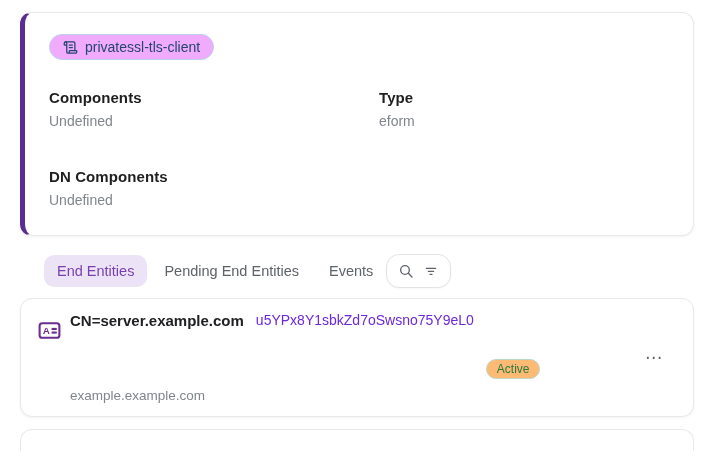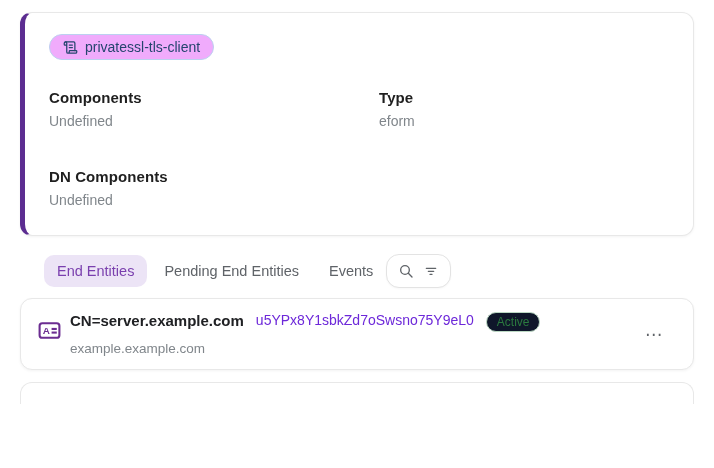--- a/index.html
+++ b/index.html
@@ -57,22 +57,22 @@
     background:#fff; box-shadow:0 1px 3px rgba(0,0,0,0.05);
     padding:13px 28px 13px 16px;
     display:flex; align-items:center;
   }
   .entity-icon { flex:0 0 auto; margin-right:8px; align-self:flex-start; margin-top:6px; }
   .entity-main { flex:1 1 auto; min-width:0; }
   .entity-title-row { display:flex; align-items:flex-start; gap:12px; }
   .entity-title { font-size:15px; font-weight:600; color:#202124; }
   .entity-id { font-size:14px; color:#6d28d9; }
   .status-badge {
-    font-size:12px; color:#2b7a3f; background:#0f172a;
-    border:1px solid #bcd9c4; border-radius:999px; padding:2px 10px;
+    font-size:12px; color:#2b7a3f; background:#fdba74;
+    border:1px solid #bcd9c4; border-radius:999px; padding:2px 10px;margin-top:47px;
   }
   .entity-subtitle { font-size:13.5px; color:#80868b; margin-top:9px; }
   .row-menu { color:#5f6368; font-size:17px; letter-spacing:1px; cursor:pointer;
     padding:4px 2px; line-height:1; }
 
   
   .partial-card {
     margin:12px 20px 0 20px; height:22px;
     border:1px solid #e8e8e8; border-bottom:none;
     border-radius:12px 12px 0 0; background:#fff;

